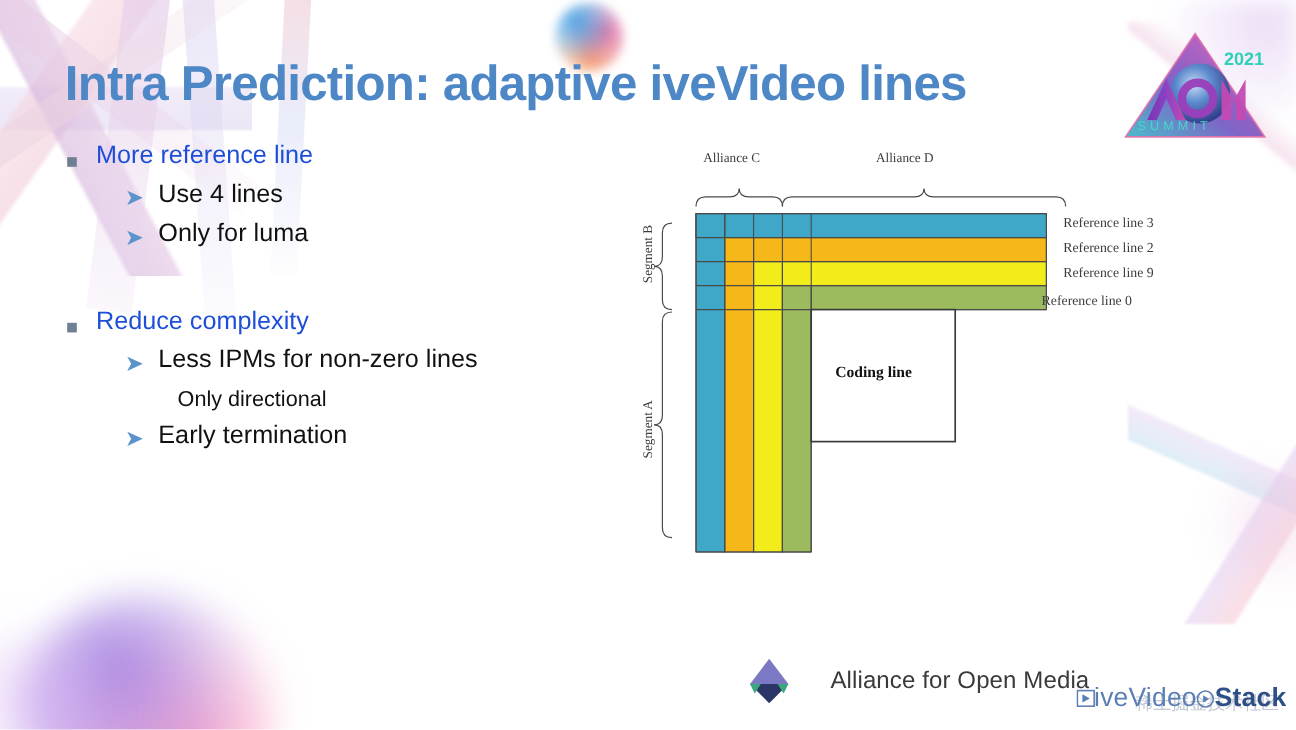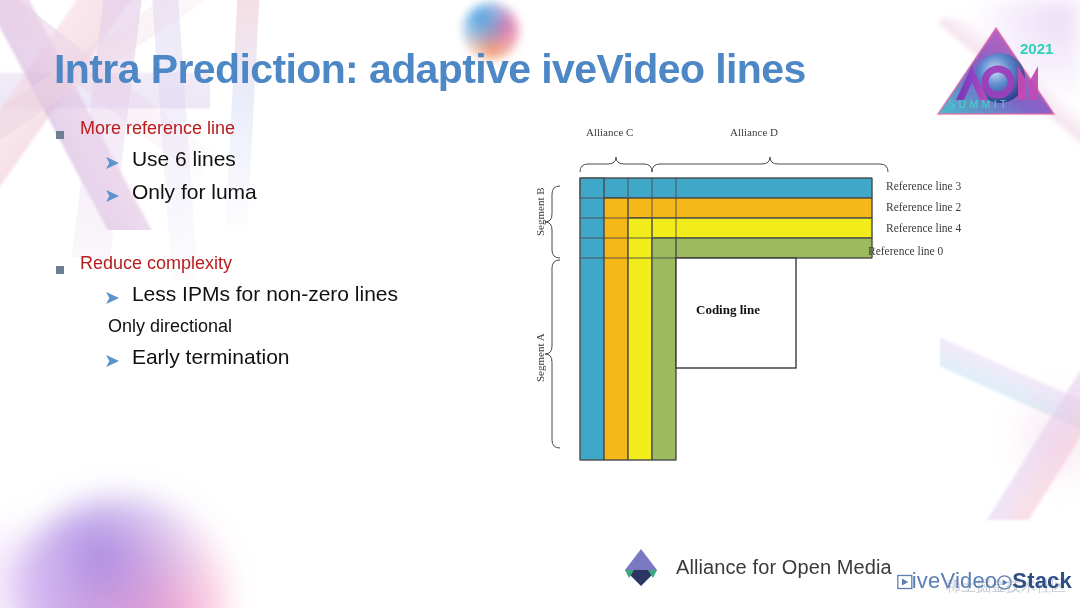--- a/index.html
+++ b/index.html
@@ -123,38 +123,38 @@
     letter-spacing: -0.6px;
     white-space: nowrap;
     z-index: 5;
   }
 
   
   .bullets { position: absolute; left: 54px; top: 118px; width: 470px; z-index: 5; }
 
   .b1 {
     display: flex; align-items: flex-start;
-    font-size: 18px; color: #b91c1c; margin-top: 0;
+    font-size: 21px; color: #1d4ed8; margin-top: 0;
   }
   .b1 .marker {
     width: 8px; height: 8px; background: #6f7f93;
     margin: 13px 16px 0 2px; flex: none;
   }
   .b2 {
     display: flex; align-items: flex-start;
     font-size: 21px; color: #111;
     margin-left: 50px; margin-top: 8px;
   }
   .b2 .marker {
     color: #5b93cd; font-size: 19px; line-height: 1;
     margin: 6px 12px 0 0; flex: none;
   }
   .b3 {
     font-size: 18px; color: #111;
-    margin-left: 54px; margin-top: 9px;
+    margin-left: 94px; margin-top: 9px;
   }
   .gap { height: 48px; }
 
   
   .diagram {
     position: absolute;
     left: 524px; top: 126px;
     width: 500px; height: 370px;
     z-index: 4;
     font-family: "Liberation Serif", serif;
@@ -172,21 +172,21 @@
                font-family: "Liberation Serif", serif; }
   .cb-label { position: absolute; font-size: 13px; font-weight: bold; color: #111;
               font-family: "Liberation Serif", serif; white-space: nowrap; }
 
   
   .footer-aom {
     position: absolute; left: 618px; bottom: 18px;
     display: flex; align-items: center; z-index: 6;
   }
   .aom-text {
-    font-size: 20px; color: #3a3a3a; margin-left: 12px; letter-spacing: .1px;
+    font-size: 20px; color: #3a3a3a; margin-left: 28px; letter-spacing: .1px;
   }
   .lvs {
     position: absolute; right: 8px; bottom: 14px;
     z-index: 6; text-align: left;
   }
   .lvs-main { font-size: 22px; color: #5b7fb5; letter-spacing: .2px; white-space: nowrap; padding-left: 44px; }
   .lvs-main b { color: #2d4f86; font-weight: bold; }
   .lvs-wm {
     font-size: 15px; color: rgba(110,125,150,.58);
     margin-top: -10px; white-space: nowrap;
@@ -255,21 +255,21 @@
 
 <div class="bullets">
 
   <div class="b1">
     <span class="marker"></span>
     <span>More reference line</span>
   </div>
 
   <div class="b2">
     <span class="marker">➤</span>
-    <span>Use 6 lines</span>
+    <span>Use 4 lines</span>
   </div>
 
   <div class="b2">
     <span class="marker">➤</span>
     <span>Only for luma</span>
   </div>
 
   <div class="gap"></div>
 
   <div class="b1">
@@ -337,21 +337,21 @@
 
   <div class="d-label" style="left:62px;  top:0px;">Alliance C</div>
   <div class="d-label" style="left:206px; top:0px;">Alliance D</div>
   <div class="d-label vert" style="left:10px; top:110px;">Segment B</div>
   <div class="d-label vert" style="left:10px; top:256px;">Segment A</div>
 
   <div class="cb-label" style="left:172px; top:176px;">Coding line</div>
 
   <div class="ref-label" style="left:362px; top:54px;text-align:right;">Reference line 3</div>
   <div class="ref-label" style="left:362px; top:75px;">Reference line 2</div>
-  <div class="ref-label" style="left:362px; top:96px;">Reference line 4</div>
+  <div class="ref-label" style="left:362px; top:96px;">Reference line 9</div>
   <div class="ref-label" style="left:344px; top:119px;">Reference line 0</div>
 </div>
 
 <div class="footer-aom">
   <svg width="46" height="46" viewBox="0 0 46 46">
     <polygon points="23,5 39,26 7,26" fill="#7b78c4"></polygon>
     <polygon points="7,26 39,26 23,42" fill="#2b3566"></polygon>
     <polygon points="7,26 16,26 11,34" fill="#3aa87a"></polygon>
     <polygon points="39,26 30,26 35,34" fill="#3aa87a"></polygon>
   </svg>

